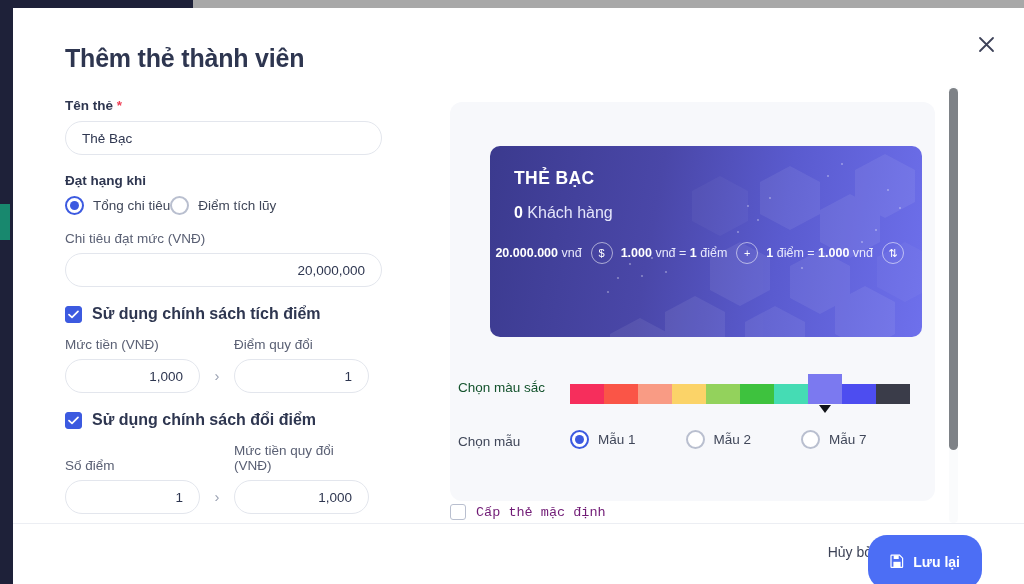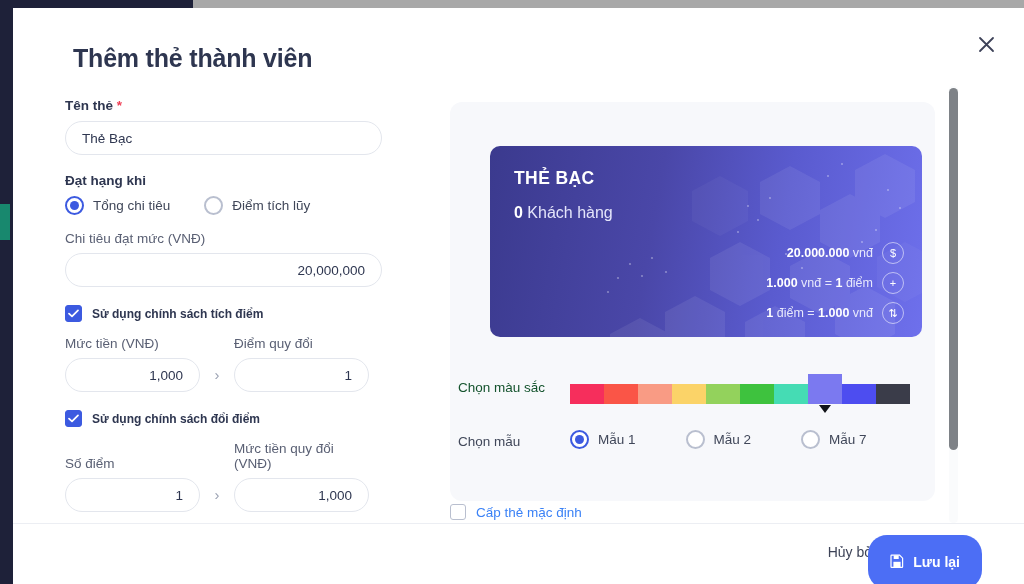--- a/index.html
+++ b/index.html
@@ -41,21 +41,20 @@
     display: flex; align-items: center; justify-content: center;
     color: #3d4258; cursor: pointer; background: transparent;
     border: none;
   }
   .close-btn svg { display: block; }
 
   .modal-title {
     position: absolute; left: 52px; top: 36px;
     font-size: 25px; font-weight: bold; color: #2e3650;
     letter-spacing: -0.2px;
-    margin-left: 8px;
   }
 
   
   .modal-body {
     position: absolute; left: 0; top: 78px;
     width: 860px; height: 437px;
   }
 
   
   .form-col { position: absolute; left: 52px; top: 12px; width: 385px; }
@@ -76,21 +75,21 @@
     background: #fff; font-size: 13.5px; color: #2e3650;
     padding: 0 16px; outline: none;
     font-family: "Liberation Sans", sans-serif;
   }
   .pill-input.num { text-align: right; }
   .pill-input.small { width: 135px; }
 
   .row-gap { margin-top: 18px; }
 
   
-  .radio-row { display: flex; align-items: center; gap: 34px; margin-bottom: 16px; }
+  .radio-row { display: flex; align-items: center; margin-bottom: 16px; }
   .radio-item { display: flex; align-items: center; gap: 9px; cursor: pointer; }
   .radio-mark {
     width: 19px; height: 19px; border-radius: 50%;
     border: 2px solid #b9bfcf; background: #fff;
     display: flex; align-items: center; justify-content: center;
     flex: none;
   }
   .radio-item.checked .radio-mark { border-color: #3c5ae0; }
   .radio-item.checked .radio-mark::after {
     content: ""; width: 9px; height: 9px; border-radius: 50%; background: #3c5ae0;
@@ -99,21 +98,21 @@
 
   
   .check-row { display: flex; align-items: center; gap: 10px; margin-bottom: 14px; }
   .check-mark {
     width: 17px; height: 17px; border-radius: 3px;
     border: 1.5px solid #b9bfcf; background: #fff;
     display: flex; align-items: center; justify-content: center;
     flex: none;
   }
   .check-row.checked .check-mark { background: #3c5ae0; border-color: #3c5ae0; }
-  .check-label { font-size: 12px; font-weight: bold; color: #2e3650; }
+  .check-label { font-size: 16px; font-weight: bold; color: #2e3650; }
 
   .pair-row { display: flex; align-items: flex-end; gap: 0; }
   .pair-col { width: 135px; }
   .pair-arrow {
     width: 34px; text-align: center; font-size: 15px; color: #9aa1b2;
     line-height: 34px;
   }
 
   
   .preview-panel {
@@ -135,21 +134,21 @@
     letter-spacing: 0.4px;
   }
   .card-sub {
     position: absolute; left: 24px; top: 58px;
     font-size: 16px; color: #e4e5fb; font-weight: normal;
   }
   .card-sub b { color: #ffffff; font-weight: bold; }
 
   .card-stats {
     position: absolute; right: 18px; top: 96px;
-    display: flex; flex-direction: column; gap: 8px; align-items: flex-end;
+    display: flex; flex-direction: row; gap: 8px; align-items: flex-end;
   }
   .stat-row { display: flex; align-items: center; gap: 9px; }
   .stat-text {
     font-size: 12.5px; color: #e7e8fc; white-space: nowrap;
   }
   .stat-text b { color: #ffffff; font-weight: bold; }
   .stat-badge {
     width: 22px; height: 22px; border-radius: 50%;
     border: 1.4px solid rgba(255,255,255,0.55);
     display: flex; align-items: center; justify-content: center;
@@ -180,21 +179,21 @@
   }
   .tpl-label { font-size: 13.5px; color: #404759; width: 112px; }
   .tpl-items { display: flex; align-items: center; gap: 50px; }
 
   
   .default-row {
     position: absolute; left: 437px; top: 418px;
     display: flex; align-items: center; gap: 10px;
   }
   .default-row .check-mark { width: 16px; height: 16px; }
-  .default-label { font-size: 13.5px; color: #3b82f6; font-weight: normal; }
+  .default-label { font-size: 13.5px; color: #701a75; font-weight: normal; font-family: Liberation Mono, monospace; }
 
   
   .scrollbar-track {
     position: absolute; left: 936px; top: 78px;
     width: 9px; height: 437px;
     background: #fafbfc; border-radius: 5px;
   }
   .scrollbar-thumb {
     position: absolute; left: 936px; top: 80px;
     width: 9px; height: 362px;

